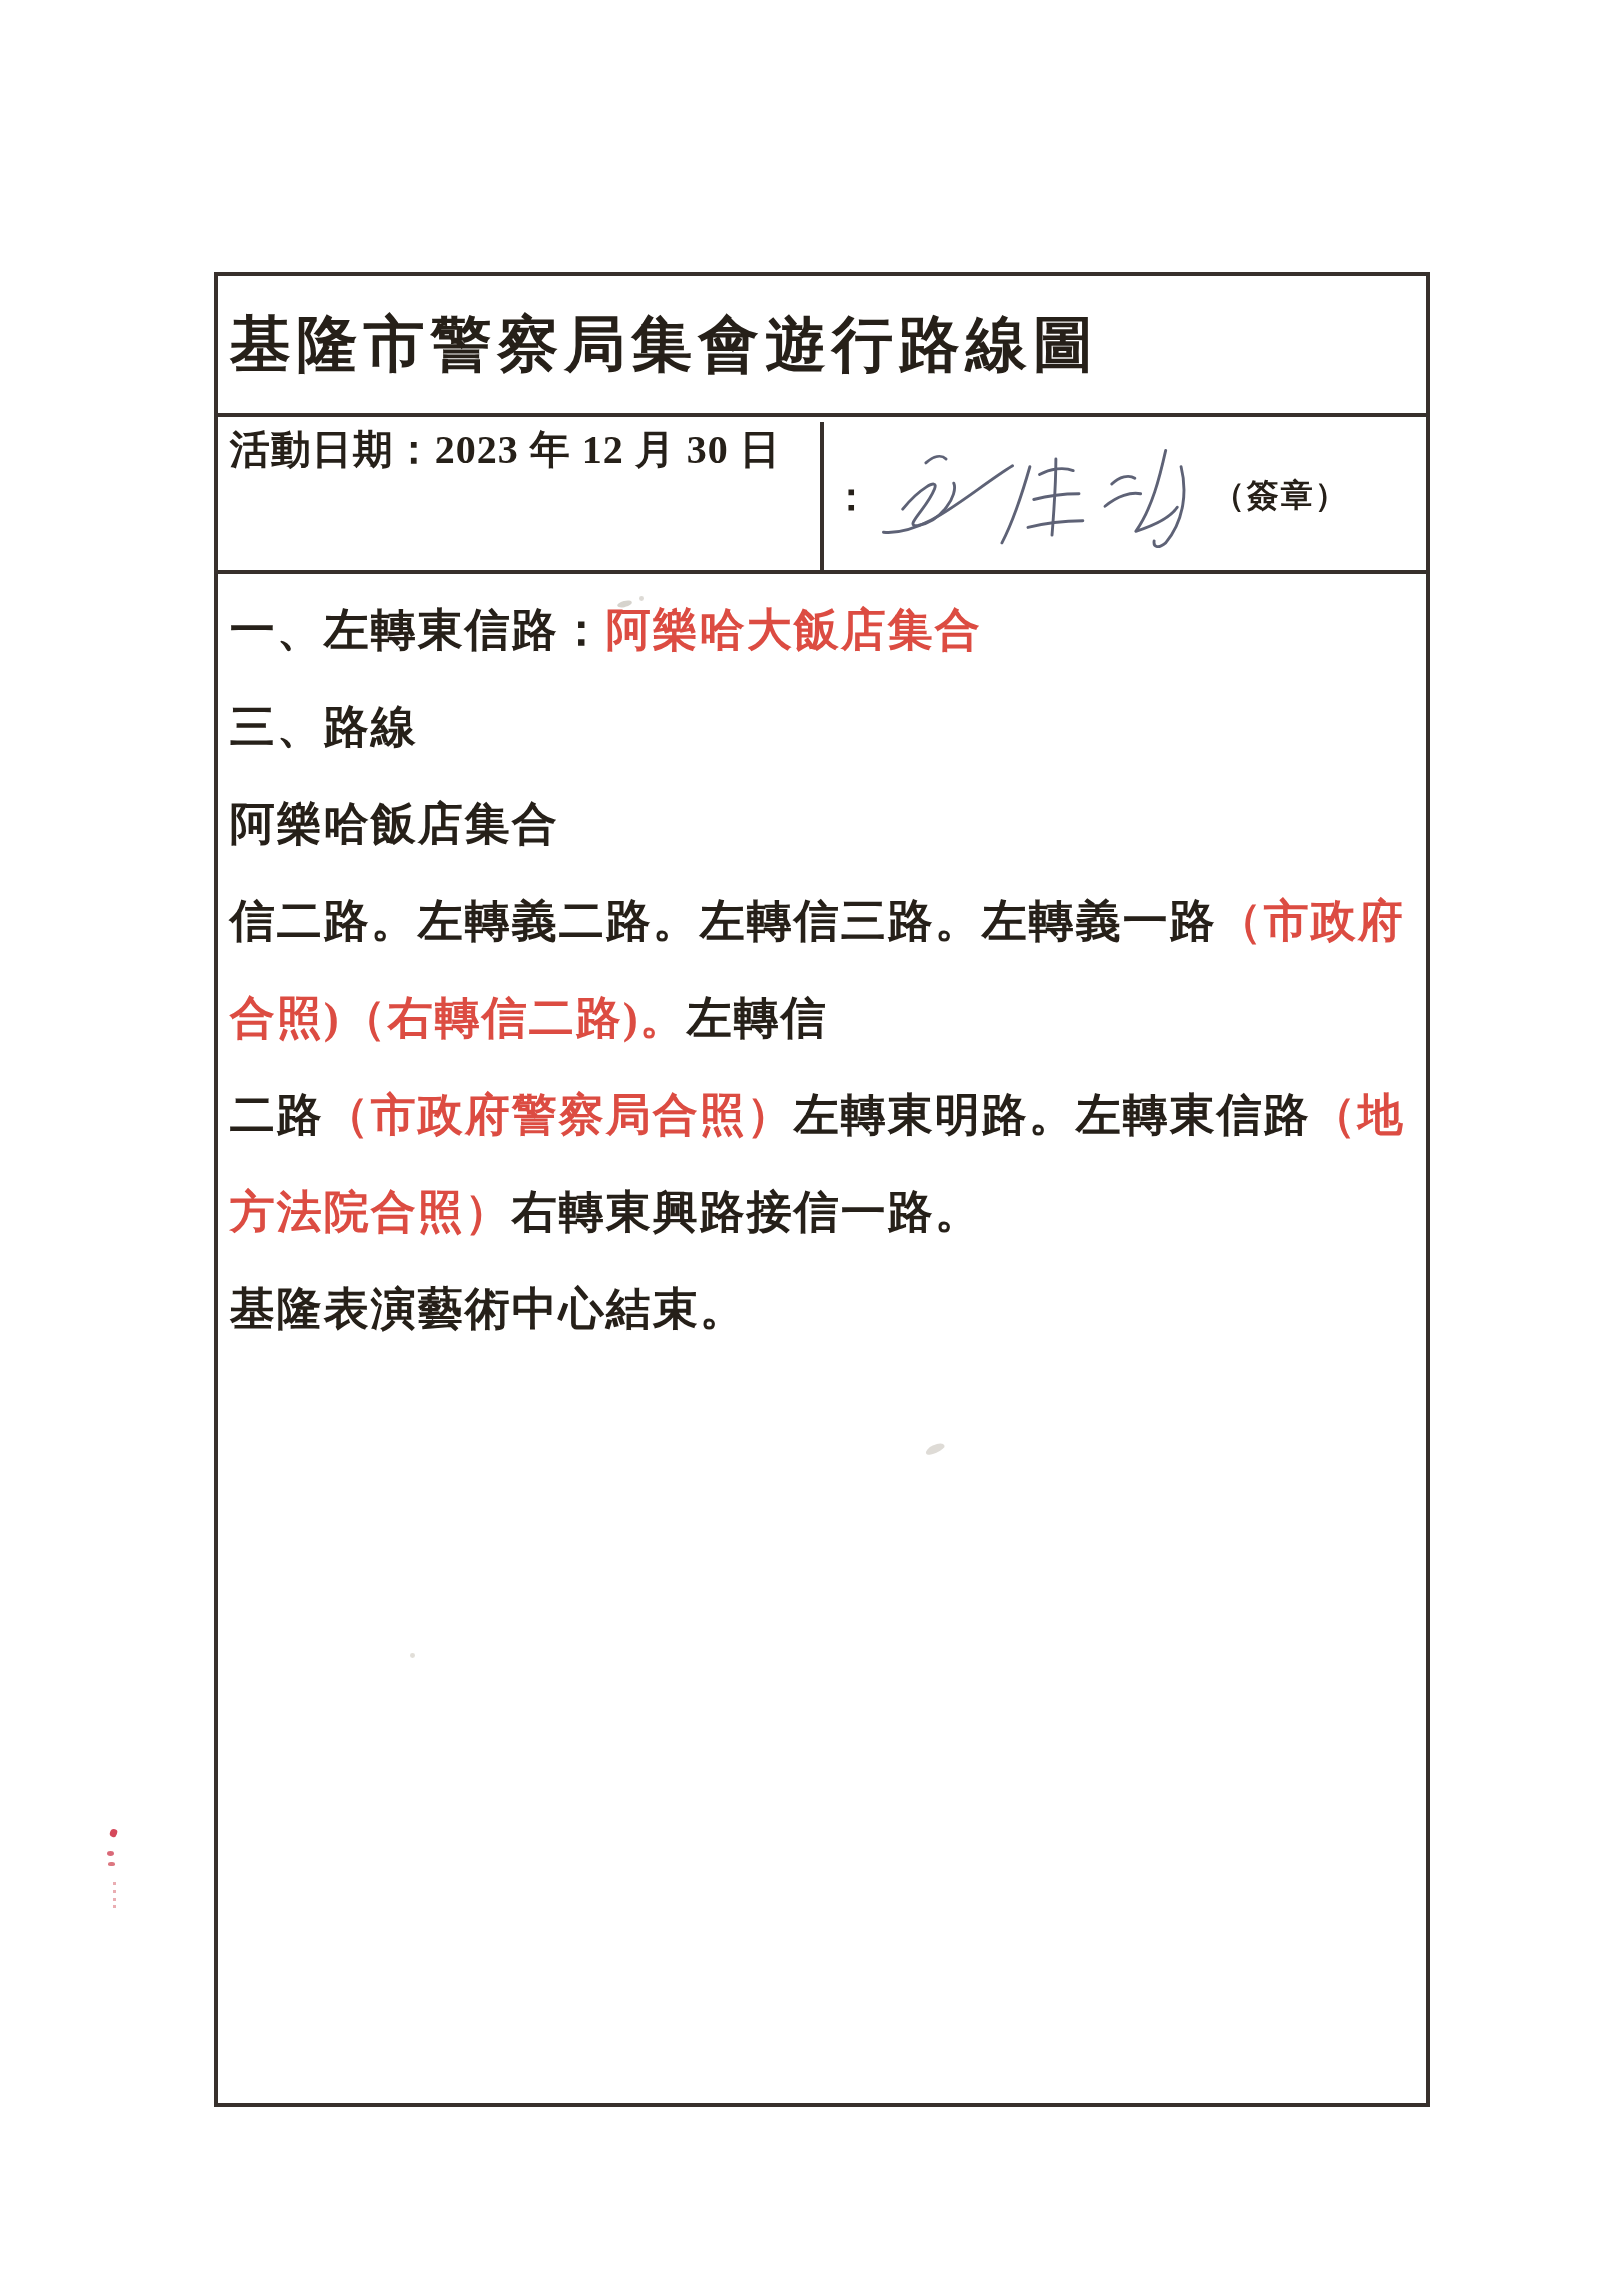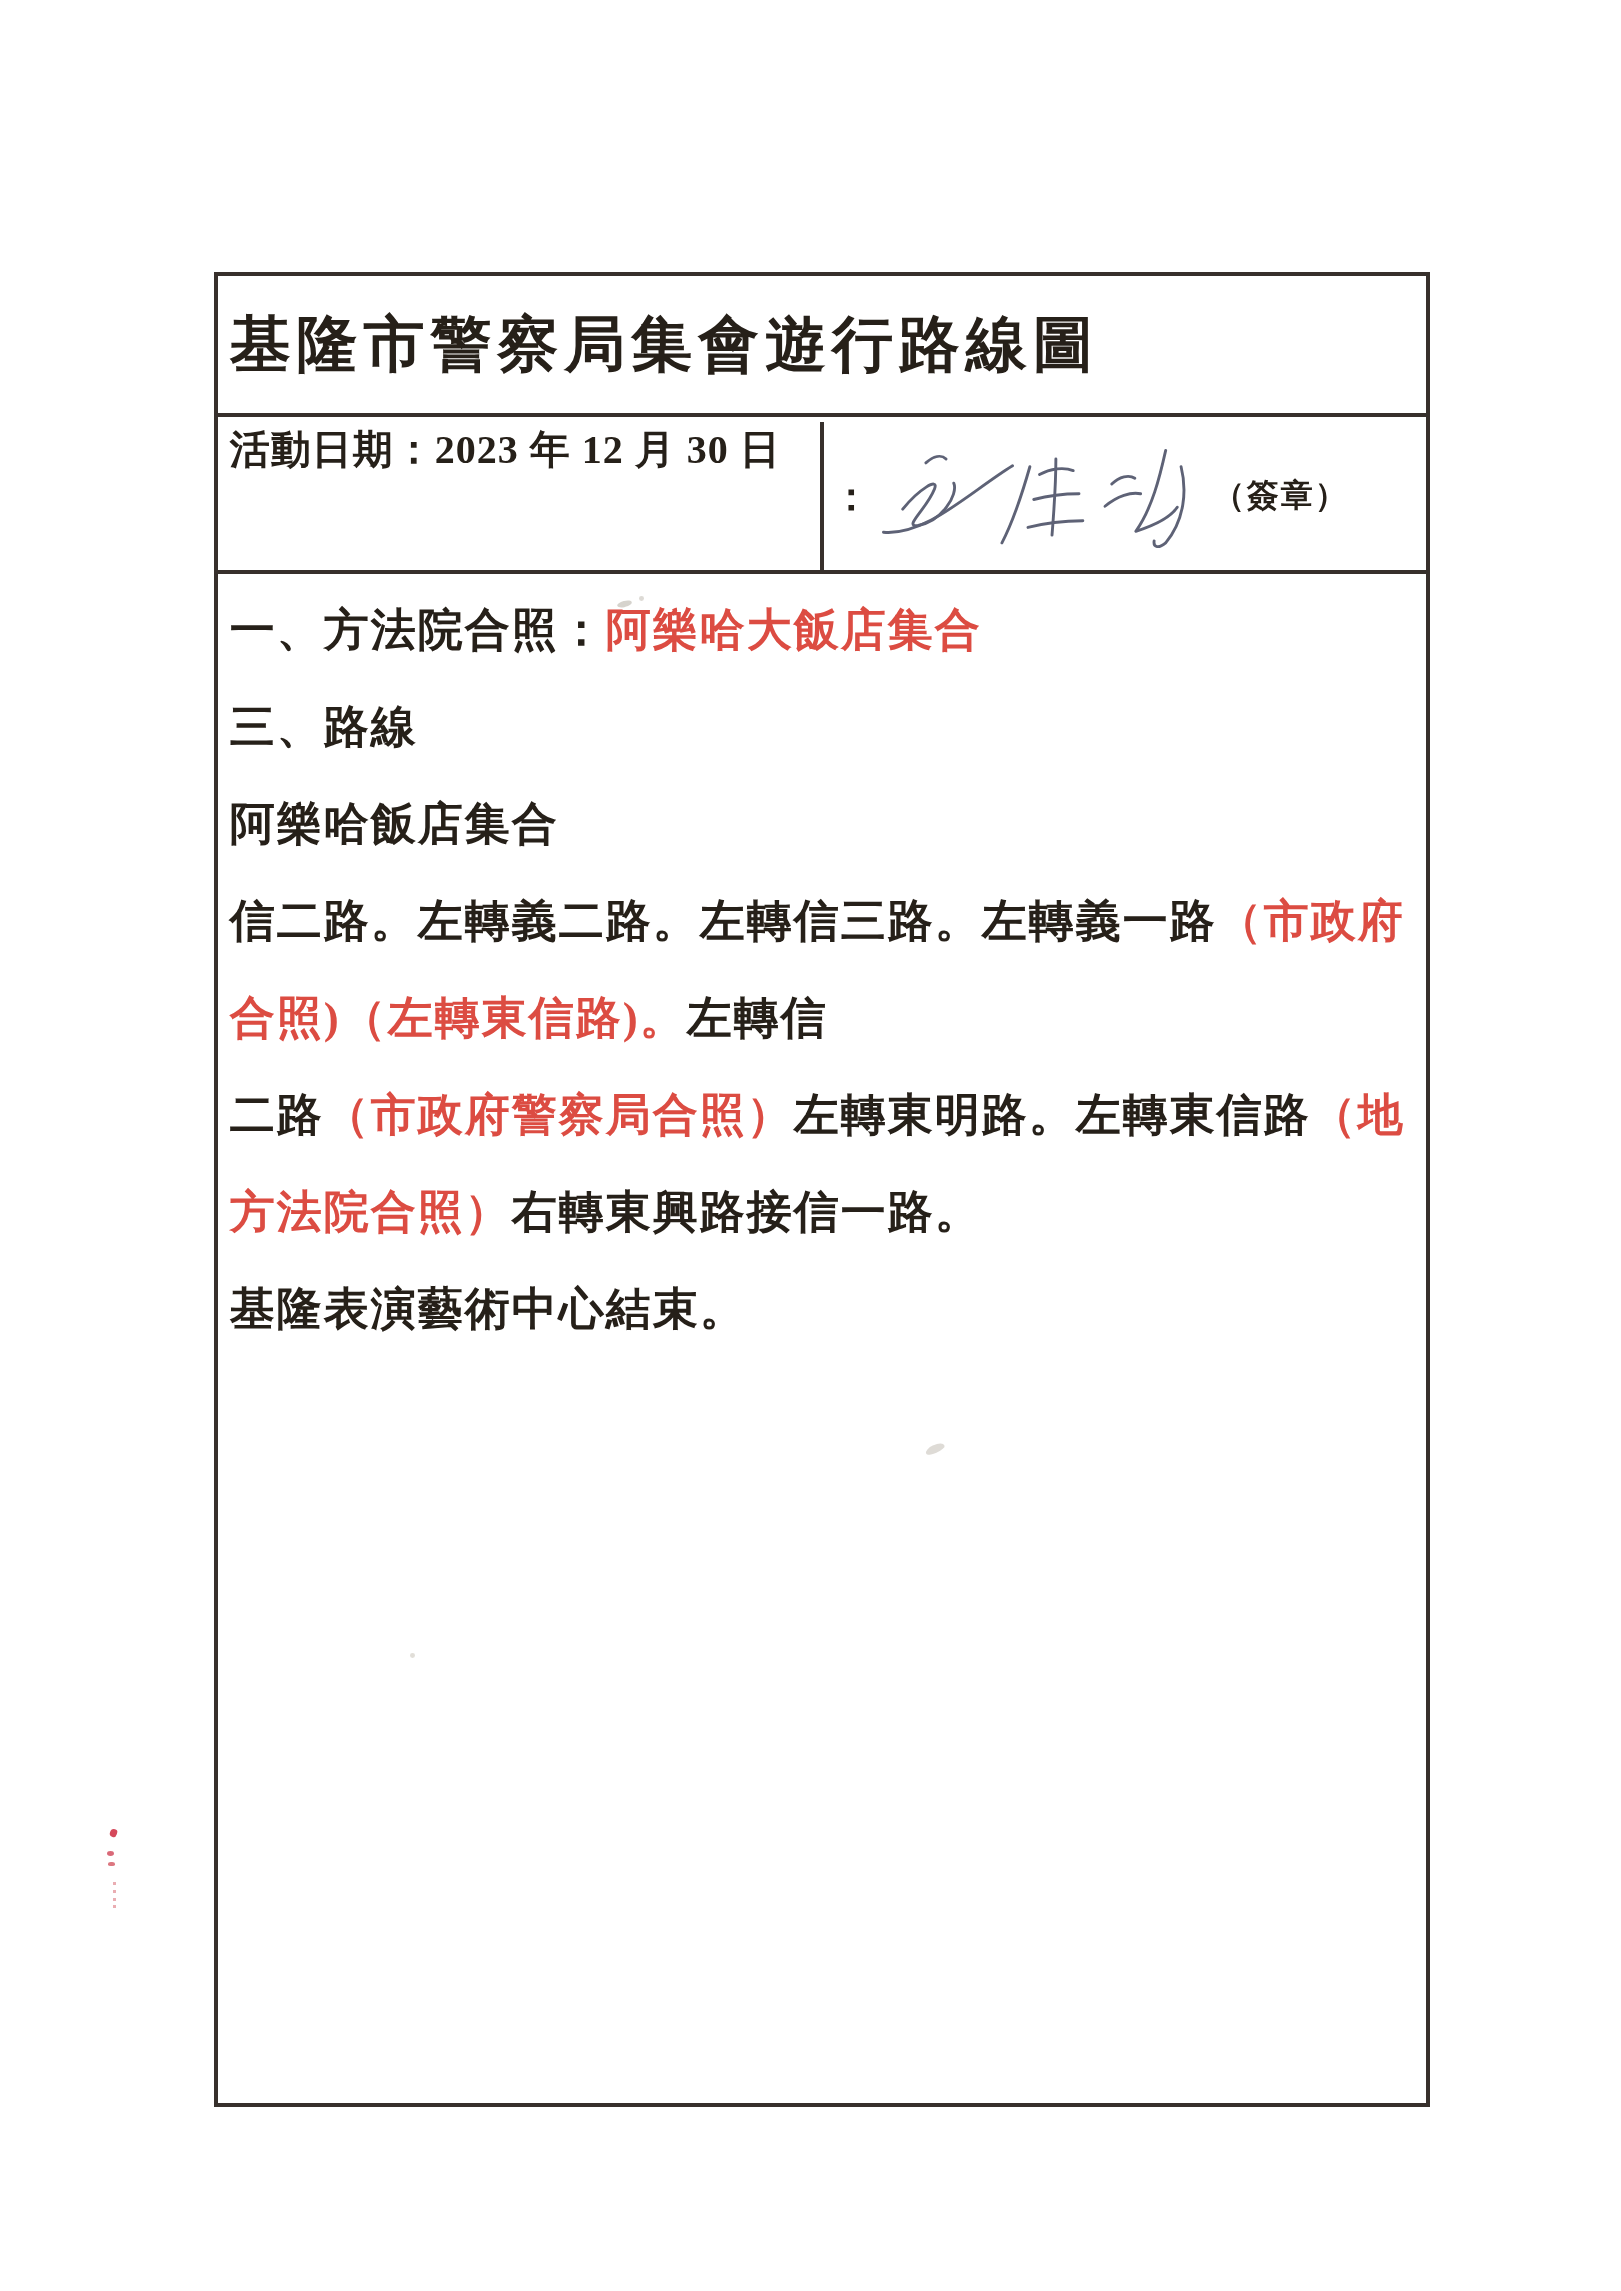--- a/index.html
+++ b/index.html
@@ -111,25 +111,25 @@
           <path d="M245,52 C253,44 263,42 269,46"></path>
           <path d="M238,75 C251,64 265,60 275,62"></path>
           <path d="M301,17 C295,44 287,77 270,101 C289,95 305,88 313,76"></path>
           <path d="M317,34 C323,58 321,89 301,113 C294,119 288,118 289,111"></path>
         </svg>
         <span class="seal-label">（簽章）</span>
       </div>
     </div>
 
     <div class="doc-body" id="doc-body">
-        <div class="line"><span class="ink">一、方法院合照：</span><span class="red">阿樂哈大飯店集合</span></div>
+        <div class="line"><span class="ink">一、左轉東信路：</span><span class="red">阿樂哈大飯店集合</span></div>
         <div class="line"><span class="ink">三、路線</span></div>
         <div class="line"><span class="ink">阿樂哈飯店集合</span></div>
         <div class="line"><span class="ink">信二路。左轉義二路。左轉信三路。左轉義一路</span><span class="red">（市政府</span></div>
-        <div class="line"><span class="red">合照)</span><span class="red">（左轉東信路)。</span><span class="ink">左轉信</span></div>
+        <div class="line"><span class="red">合照)</span><span class="red">（右轉信二路)。</span><span class="ink">左轉信</span></div>
         <div class="line"><span class="ink">二路</span><span class="red">（市政府警察局合照）</span><span class="ink">左轉東明路。左轉東信路</span><span class="red">（地</span></div>
         <div class="line"><span class="red">方法院合照）</span><span class="ink">右轉東興路接信一路。</span></div>
         <div class="line"><span class="ink">基隆表演藝術中心結束。</span></div>
       </div>
 
   </div>
 
   <div class="artifact sm1"></div>
   <div class="artifact sm1b"></div>
   <div class="artifact sm2"></div>

